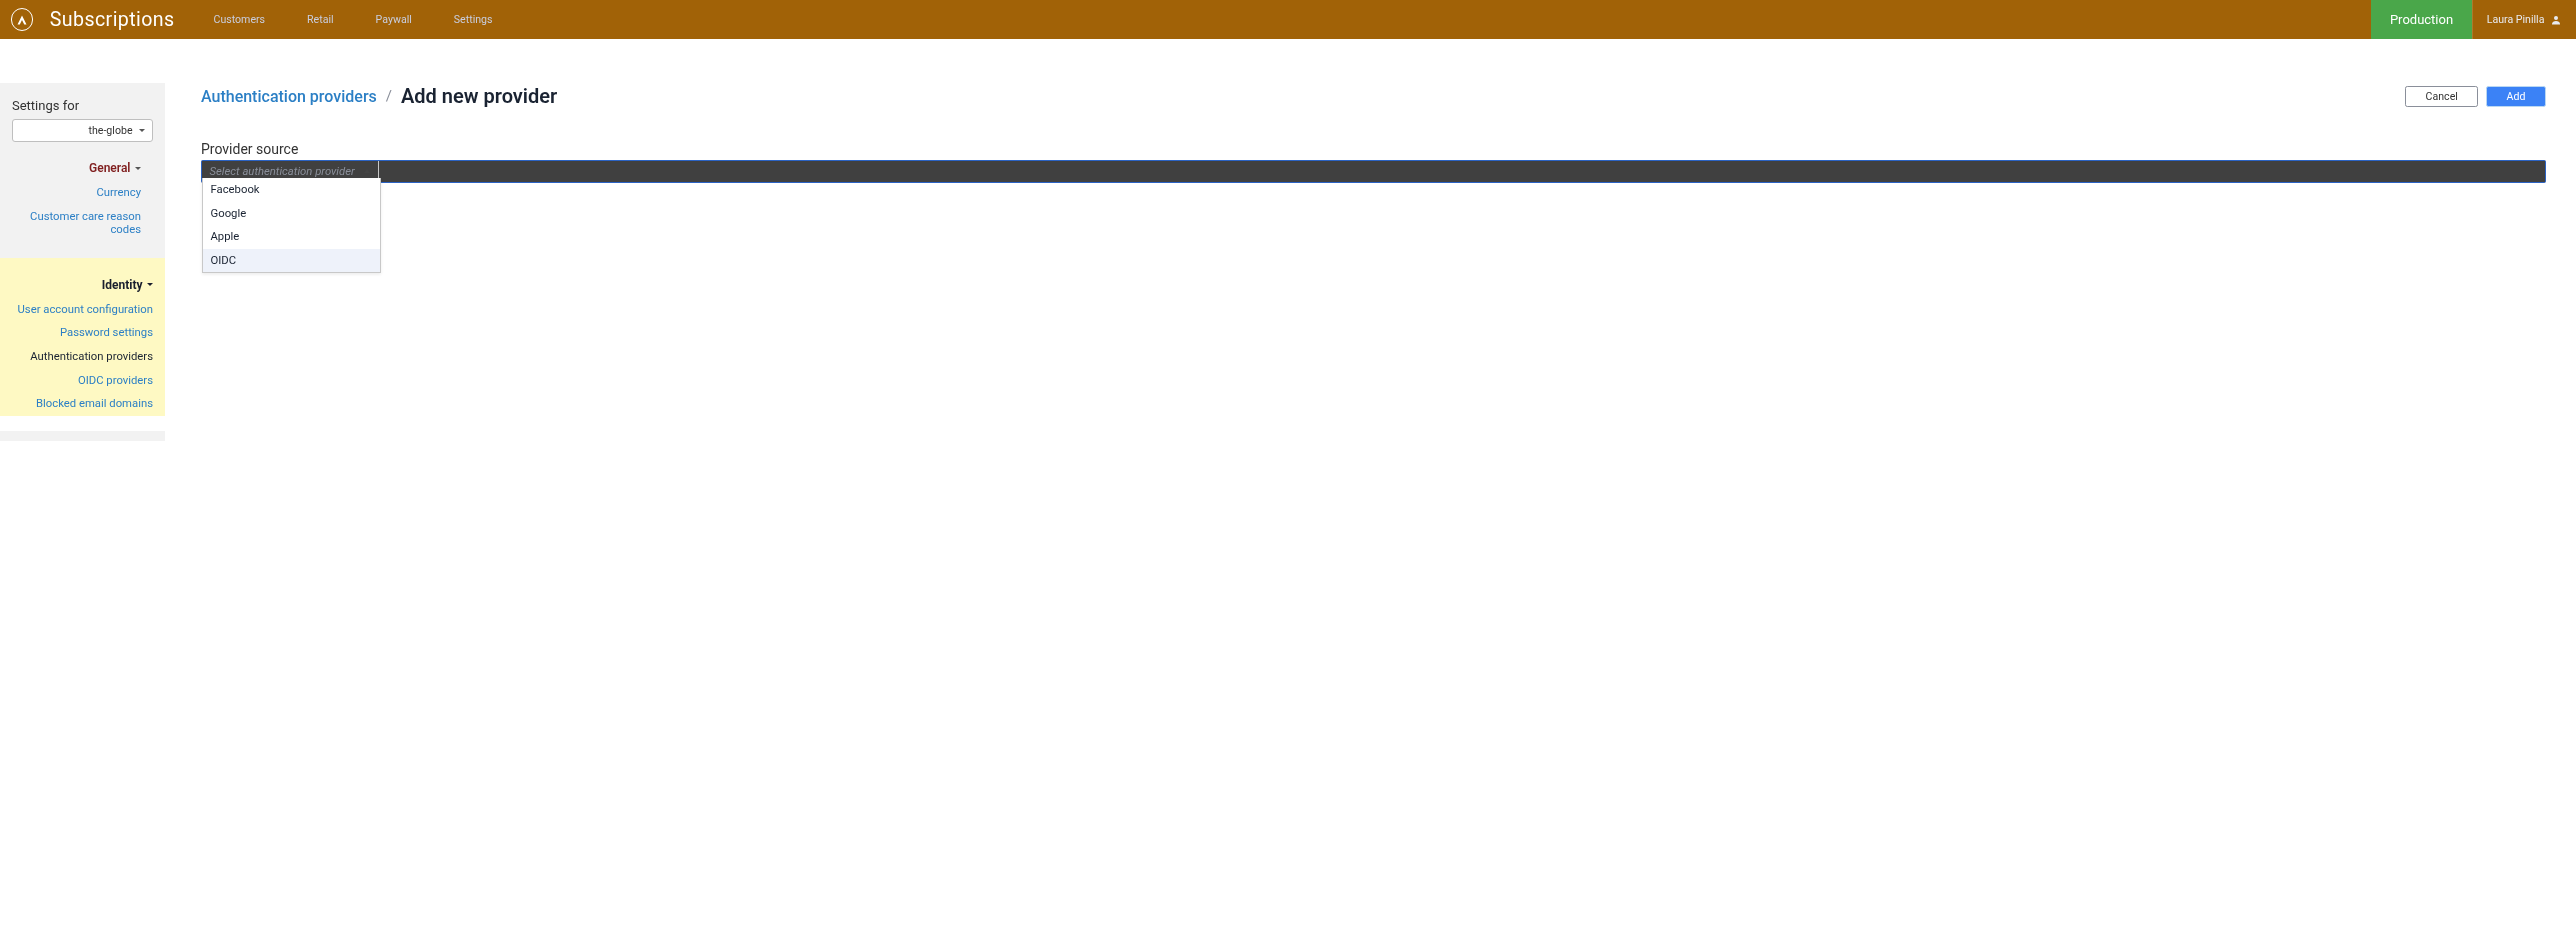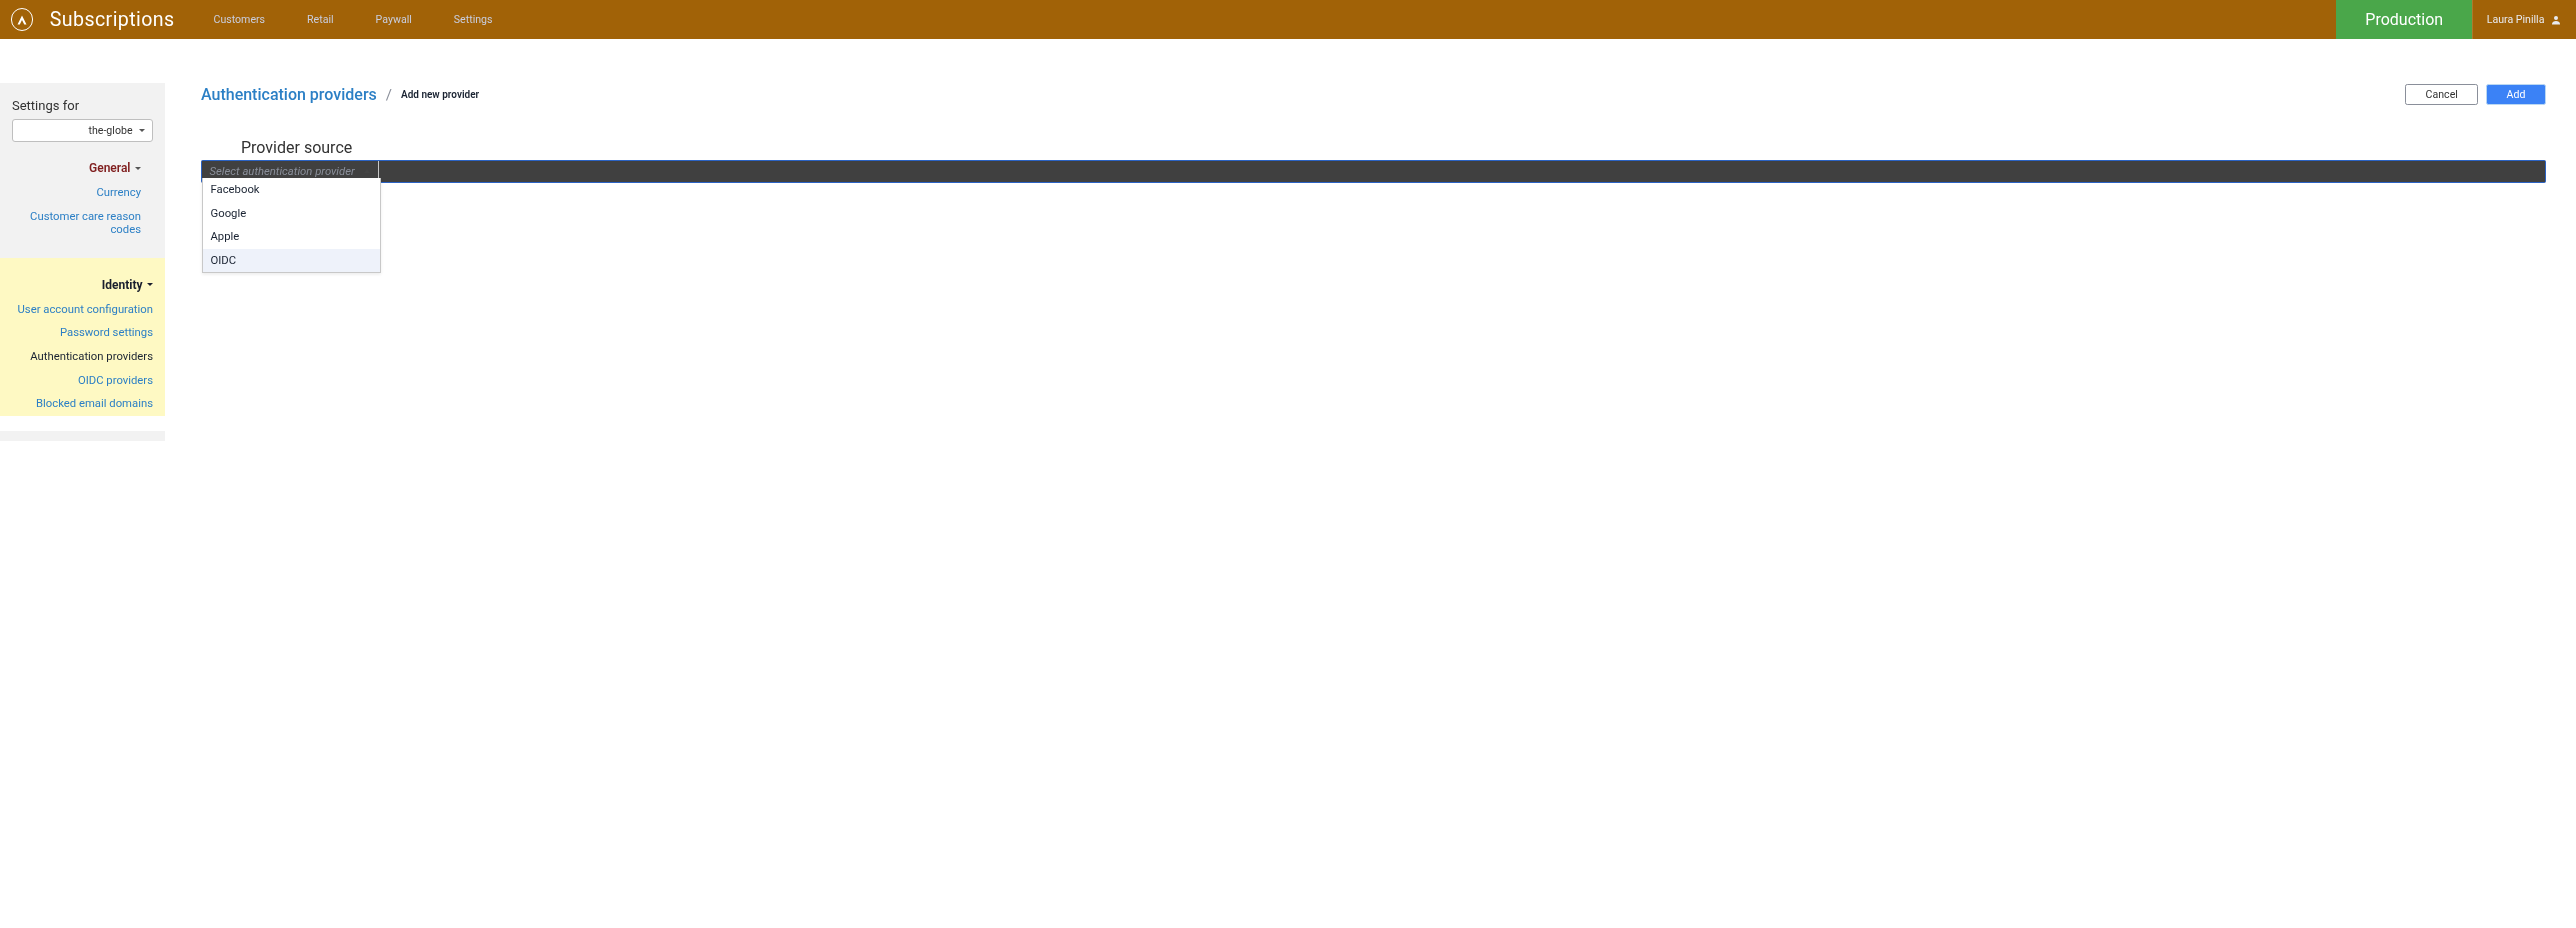--- a/index.html
+++ b/index.html
@@ -10,21 +10,21 @@
   .logo-wrap { display:flex; align-items:center; padding:0 10.6px; height:100%; }
   .logo {
     width:22.6px; height:22.6px; border:1.5px solid #fff; border-radius:50%;
     display:flex; align-items:center; justify-content:center;
   }
   .logo svg { display:block; }
   .brand { font-size:19.6px; font-weight:400; color:#fff; padding:0 18px 0 6px; letter-spacing:0.4px;}
   .nav-items { display:flex; height:100%; }
   .nav-item { display:flex; align-items:center; padding:0 21px; font-size:10.6px; color:#c9cee0; cursor:pointer; }
   .spacer { flex:1; }
-  .env-badge { background:#4aa74a; color:#fff; height:100%; display:flex; align-items:center; padding:0 29px; font-size:16px; }
+  .env-badge { background:#4aa74a; color:#fff; height:100%; display:flex; align-items:center; padding:0 19px; font-size:13px; }
   .user { display:flex; align-items:center; gap:6px; padding:0 13.6px; height:100%; color:#e8eaf0; font-size:10.6px; border-left:0.8px solid rgba(255,255,255,0.15);}
   .user-icon { width:12px; height:12px; }
 
   
   .layout { display:flex; width:100%;}
   .sidebar { width:165px; flex-shrink:0; }
   .main { flex:1; padding:15px 30px 30px 36px; position:relative; }
 
   
   .side-section { background:#f2f2f2; padding:15px 12px 16.6px; }
@@ -45,29 +45,29 @@
   .side-link { display:block; text-align:right; padding:5.3px 12px; font-size:11.3px; color:#2b7fc5; cursor:pointer; text-decoration:none;}
   .side-link.active { color:#1a2332; }
   .side-section-blank { background:#fef9c3; }
   .side-tail { height:10.6px; background:#f2f2f2; margin-top:15px;}
 
   
   .page-header { display:flex; align-items:center; justify-content:space-between; padding-top:30px;}
   .breadcrumb { display:flex; align-items:center; gap:9px; }
   .crumb-link { color:#2b7fc5; font-size:16px; font-weight:500; cursor:pointer;}
   .crumb-sep { color:#8a8f9a; font-size:15px;}
-  .crumb-current { color:#1a2332; font-size:10px; font-weight:600;}
+  .crumb-current { color:#1a2332; font-size:20px; font-weight:600;}
   .header-actions { display:flex; gap:7.5px;}
   .btn { height:21px; padding:0 19.6px; border-radius:2.3px; font-size:10.6px; cursor:pointer; display:flex; align-items:center; justify-content:center; }
   .btn-outline { background:#fff; border:0.8px solid #8a8f9a; color:#333;}
   .btn-primary { background:#3b82f6; border:0.8px solid #bbd8f2; color:#fff; cursor:default;}
 
   
   .field { margin-top:33px; position:relative; width:100%;}
-  .field-label { font-size:16px; color:#333; margin-bottom:3px;margin-left:40px;}
+  .field-label { font-size:14px; color:#333; margin-bottom:3px;}
   .select-input {
     width:100%; border:1.1px solid #2b63c4; border-radius:1.5px; background:#404040;
     display:flex; align-items:center; padding:0 7.5px; height:22.6px; position:relative;
   }
   .select-inner { width:169px; border-right:0.8px solid #c8c8c8; height:100%; display:flex; align-items:center; gap:4.5px; justify-content:space-between; padding-right:7.5px;}
   .select-placeholder { font-style:italic; color:#8a8f9a; font-size:11.3px;}
   .chev-up { width:0; height:0; border-left:3.8px solid transparent; border-right:3.8px solid transparent; border-bottom:4.5px solid #444; }
 
   
   .dropdown {

